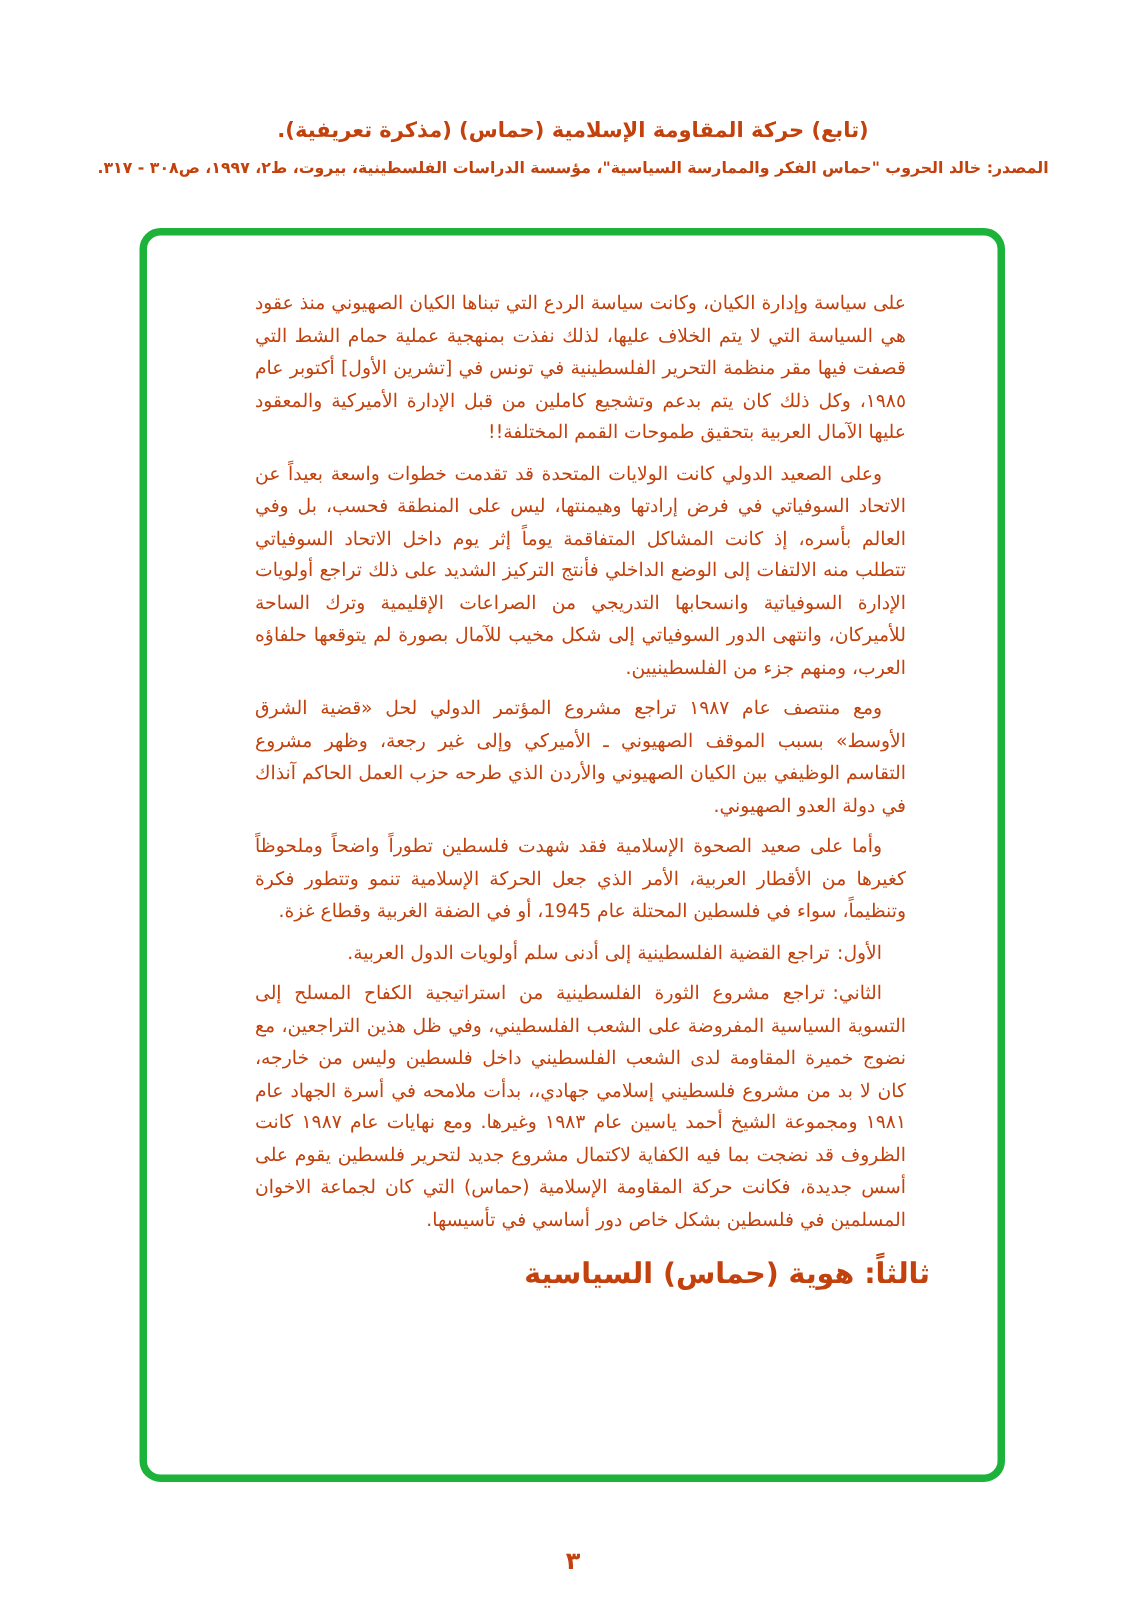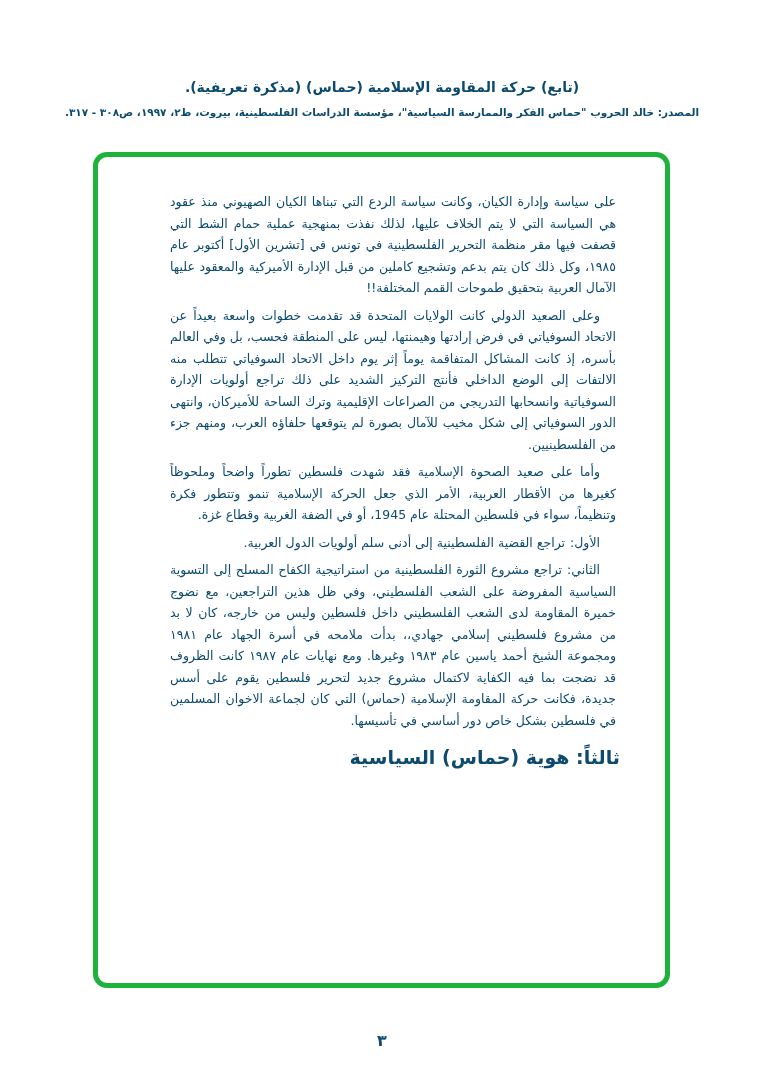--- a/index.html
+++ b/index.html
@@ -5,21 +5,21 @@
   html, body {
     margin: 0;
     padding: 0;
     background: #ffffff;
   }
   .page {
     position: relative;
     width: 764px;
     height: 1082px;
     background: #ffffff;
-    color: #0c4a6e;
+    color: #c2410c;
     font-family: "DejaVu Sans", sans-serif;
     direction: rtl;
     overflow: hidden;
   }
   .doc-title {
     position: absolute;
     top: 79px;
     left: 0;
     right: 0;
     text-align: center;
@@ -43,21 +43,21 @@
     width: 577px;
     height: 836px;
     box-sizing: border-box;
     border: 5px solid #1db33b;
     border-radius: 14px;
     padding: 34px 45px 8px 72px;
     overflow: hidden;
     background: #ffffff;
   }
   .para {
-    margin: 0 4px 6px 0;
+    margin: 0 16px 6px 0;
     font-size: 12.5px;
     line-height: 21.5px;
     text-align: justify;
     text-align-last: right;
   }
   .para.indent { text-indent: 16px; }
   .para.indent-lg { text-indent: 40px; }
   .list-label {
     font-weight: normal;
     margin-left: 5px;
@@ -87,20 +87,21 @@
   <div class="doc-title">(تابع) حركة المقاومة الإسلامية (حماس) (مذكرة تعريفية).</div>
 
   <div class="doc-source">المصدر: خالد الحروب "حماس الفكر والممارسة السياسية"، مؤسسة الدراسات الفلسطينية، بيروت، ط٢، ١٩٩٧، ص٣٠٨ - ٣١٧.</div>
 
   <div class="frame">
 
     <p class="para">على سياسة وإدارة الكيان، وكانت سياسة الردع التي تبناها الكيان الصهيوني منذ عقود هي السياسة التي لا يتم الخلاف عليها، لذلك نفذت بمنهجية عملية حمام الشط التي قصفت فيها مقر منظمة التحرير الفلسطينية في تونس في [تشرين الأول] أكتوبر عام ١٩٨٥، وكل ذلك كان يتم بدعم وتشجيع كاملين من قبل الإدارة الأميركية والمعقود عليها الآمال العربية بتحقيق طموحات القمم المختلفة!!</p>
 
     <p class="para indent">وعلى الصعيد الدولي كانت الولايات المتحدة قد تقدمت خطوات واسعة بعيداً عن الاتحاد السوفياتي في فرض إرادتها وهيمنتها، ليس على المنطقة فحسب، بل وفي العالم بأسره، إذ كانت المشاكل المتفاقمة يوماً إثر يوم داخل الاتحاد السوفياتي تتطلب منه الالتفات إلى الوضع الداخلي فأنتج التركيز الشديد على ذلك تراجع أولويات الإدارة السوفياتية وانسحابها التدريجي من الصراعات الإقليمية وترك الساحة للأميركان، وانتهى الدور السوفياتي إلى شكل مخيب للآمال بصورة لم يتوقعها حلفاؤه العرب، ومنهم جزء من الفلسطينيين.</p>
 
+    <p class="para indent">ومع منتصف عام ١٩٨٧ تراجع مشروع المؤتمر الدولي لحل «قضية الشرق الأوسط» بسبب الموقف الصهيوني ـ الأميركي وإلى غير رجعة، وظهر مشروع التقاسم الوظيفي بين الكيان الصهيوني والأردن الذي طرحه حزب العمل الحاكم آنذاك في دولة العدو الصهيوني.</p>
 
     <p class="para indent">وأما على صعيد الصحوة الإسلامية فقد شهدت فلسطين تطوراً واضحاً وملحوظاً كغيرها من الأقطار العربية، الأمر الذي جعل الحركة الإسلامية تنمو وتتطور فكرة وتنظيماً، سواء في فلسطين المحتلة عام 1945، أو في الضفة الغربية وقطاع غزة.</p>
 
 
     <p class="para indent"><span class="list-label">الأول:</span><span>تراجع القضية الفلسطينية إلى أدنى سلم أولويات الدول العربية.</span></p>
 
     <p class="para indent"><span class="list-label">الثاني:</span><span>تراجع مشروع الثورة الفلسطينية من استراتيجية الكفاح المسلح إلى التسوية السياسية المفروضة على الشعب الفلسطيني، وفي ظل هذين التراجعين، مع نضوج خميرة المقاومة لدى الشعب الفلسطيني داخل فلسطين وليس من خارجه، كان لا بد من مشروع فلسطيني إسلامي جهادي،، بدأت ملامحه في أسرة الجهاد عام ١٩٨١ ومجموعة الشيخ أحمد ياسين عام ١٩٨٣ وغيرها. ومع نهايات عام ١٩٨٧ كانت الظروف قد نضجت بما فيه الكفاية لاكتمال مشروع جديد لتحرير فلسطين يقوم على أسس جديدة، فكانت حركة المقاومة الإسلامية (حماس) التي كان لجماعة الاخوان المسلمين في فلسطين بشكل خاص دور أساسي في تأسيسها.</span></p>
 
     <p class="section-heading">ثالثاً: هوية (حماس) السياسية</p>
 

